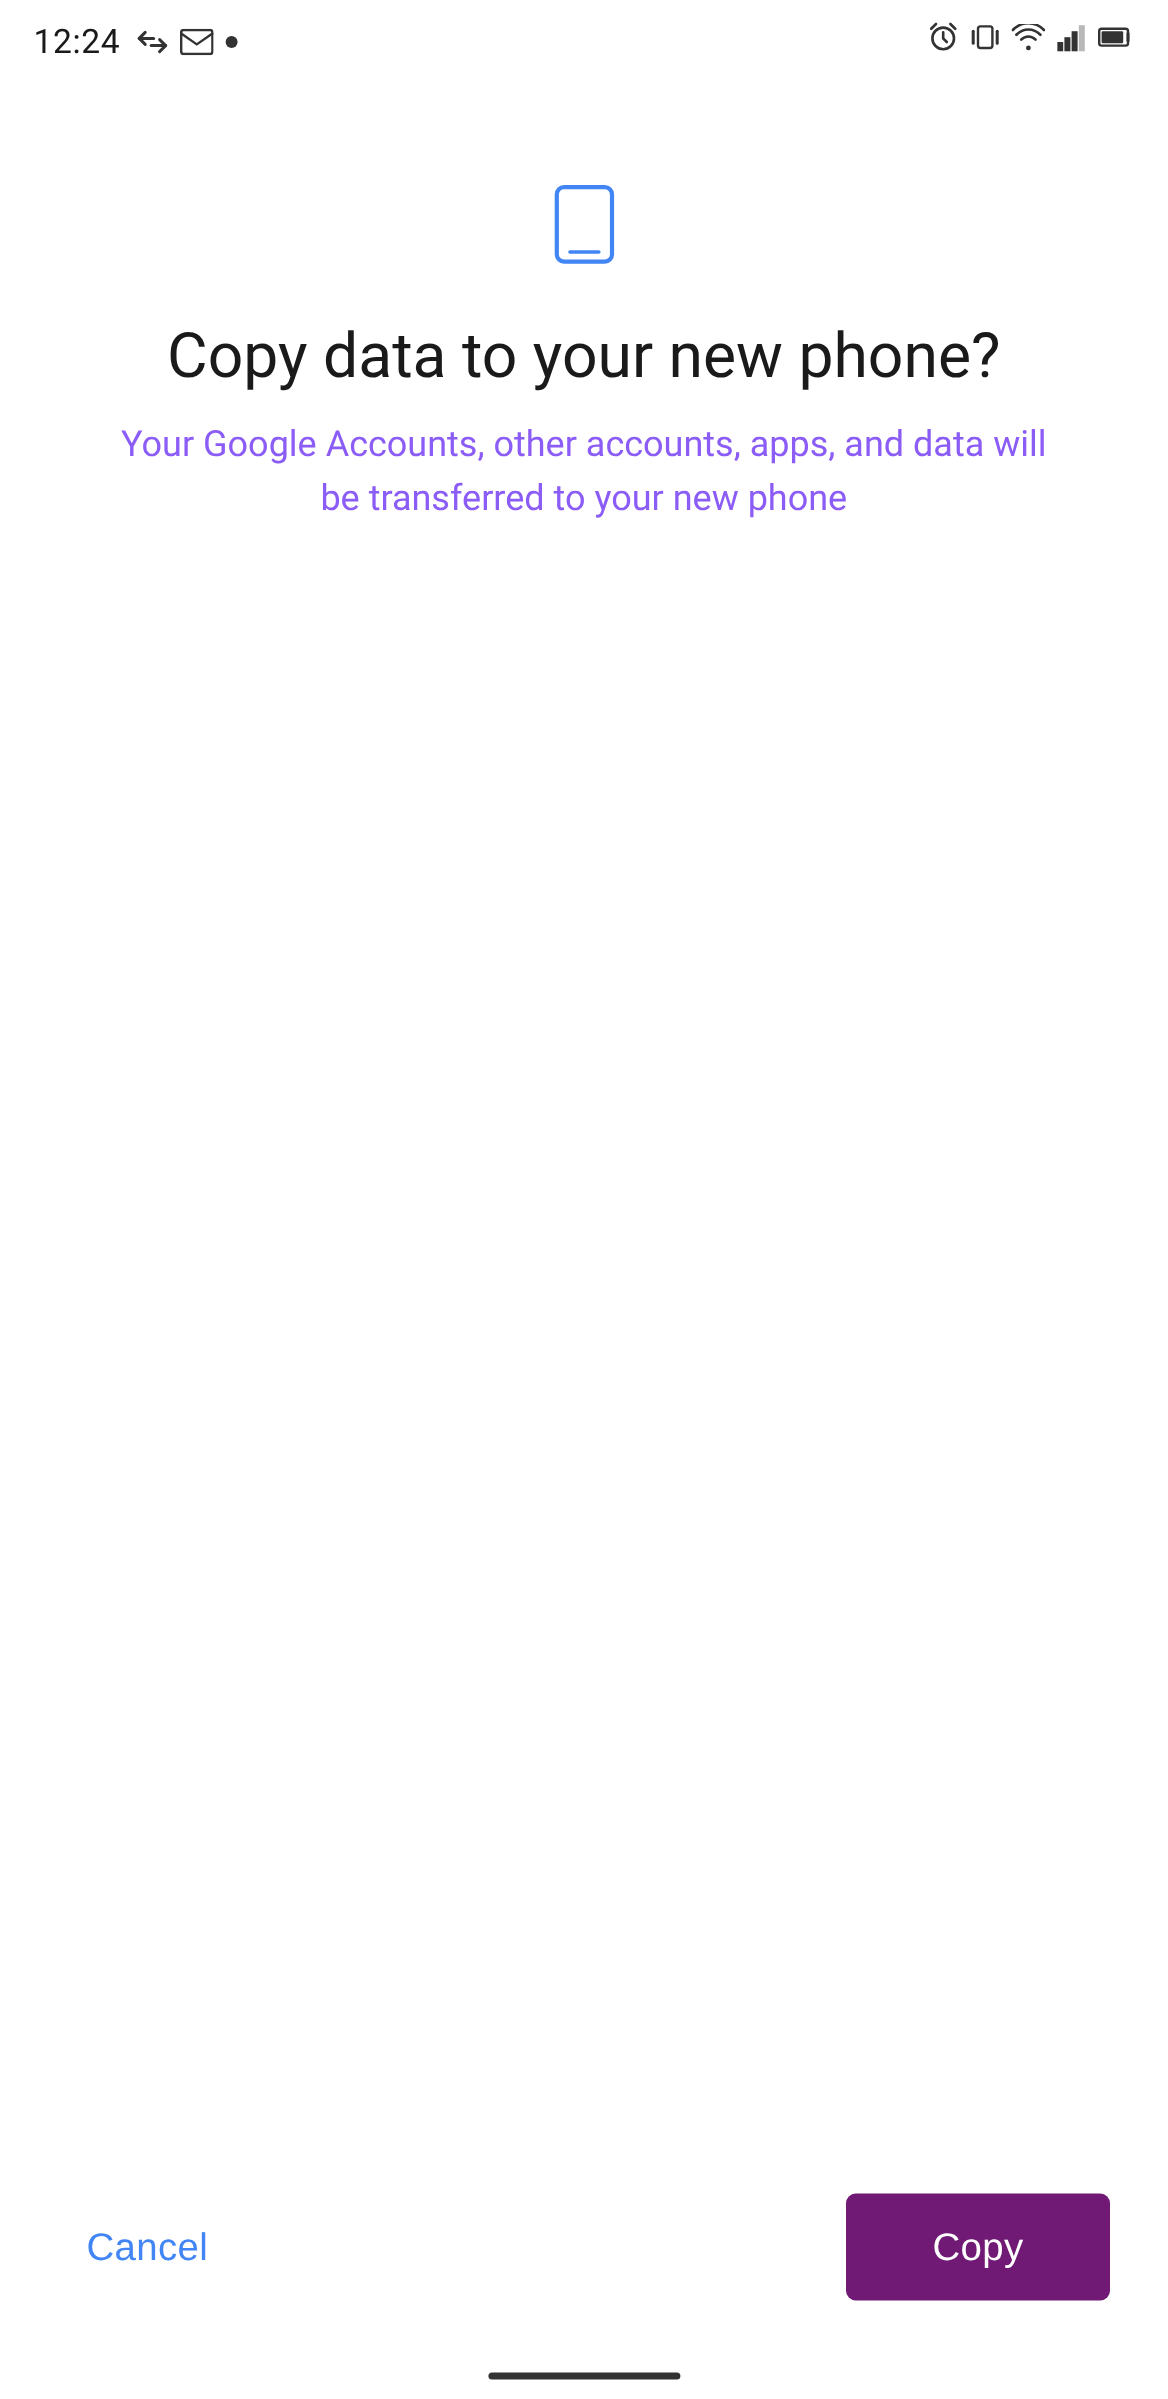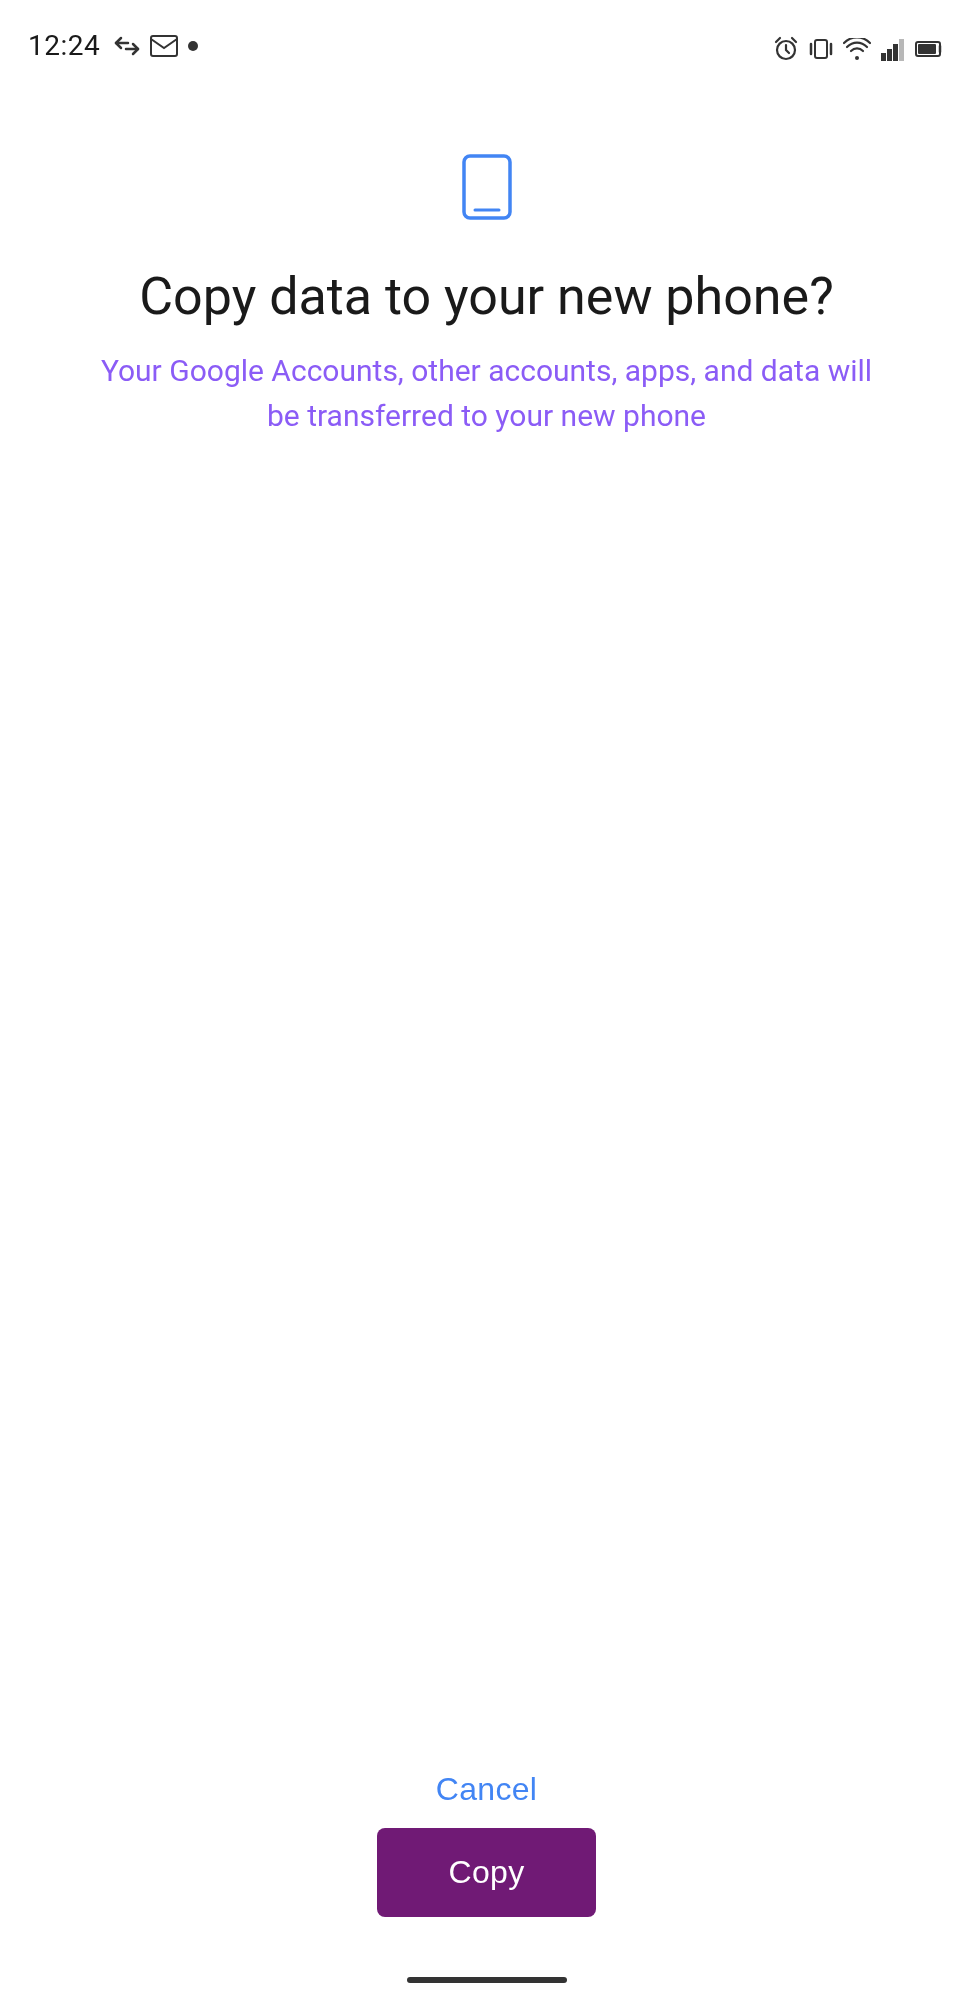--- a/index.html
+++ b/index.html
@@ -16,21 +16,21 @@
       font-family: 'Roboto', Arial, sans-serif;
       display: flex;
       flex-direction: column;
       overflow: hidden;
     }
 
     
     .status-bar {
       display: flex;
       justify-content: space-between;
-      align-items: flex-end;
+      align-items: flex-start;
       padding: 18px 28px 10px 28px;
       height: 72px;
     }
 
     .status-left {
       display: flex;
       align-items: center;
       gap: 14px;
     }
 
@@ -92,24 +92,23 @@
       font-weight: 400;
       color: #8b5cf6;
       text-align: center;
       line-height: 1.5;
       max-width: 780px;
     }
 
     
     .bottom-bar {
       display: flex;
-      justify-content: flex-end;
+      justify-content: space-between;
       align-items: center;
       padding: 40px 48px 60px 48px;
-      flex-direction: column;
     }
 
     .cancel-button {
       background: none;
       border: none;
       color: #4285f4;
       font-size: 32px;
       font-weight: 500;
       cursor: pointer;
       padding: 20px 24px;

